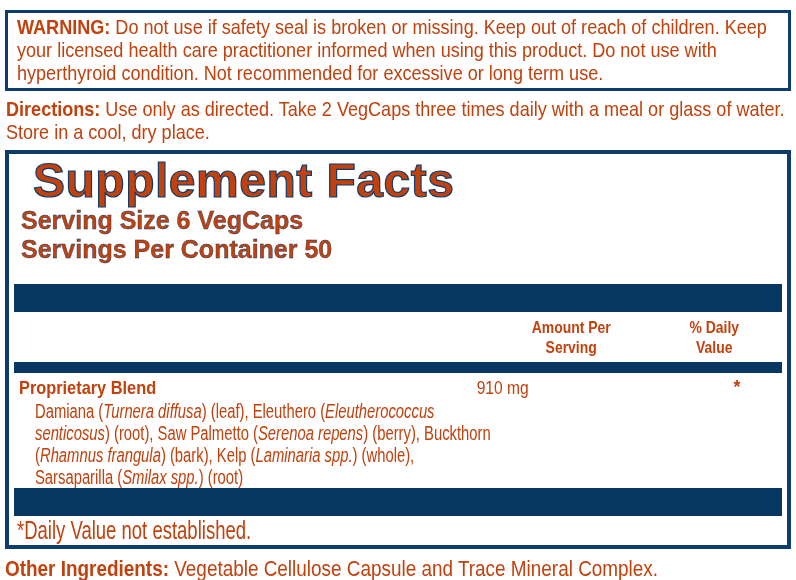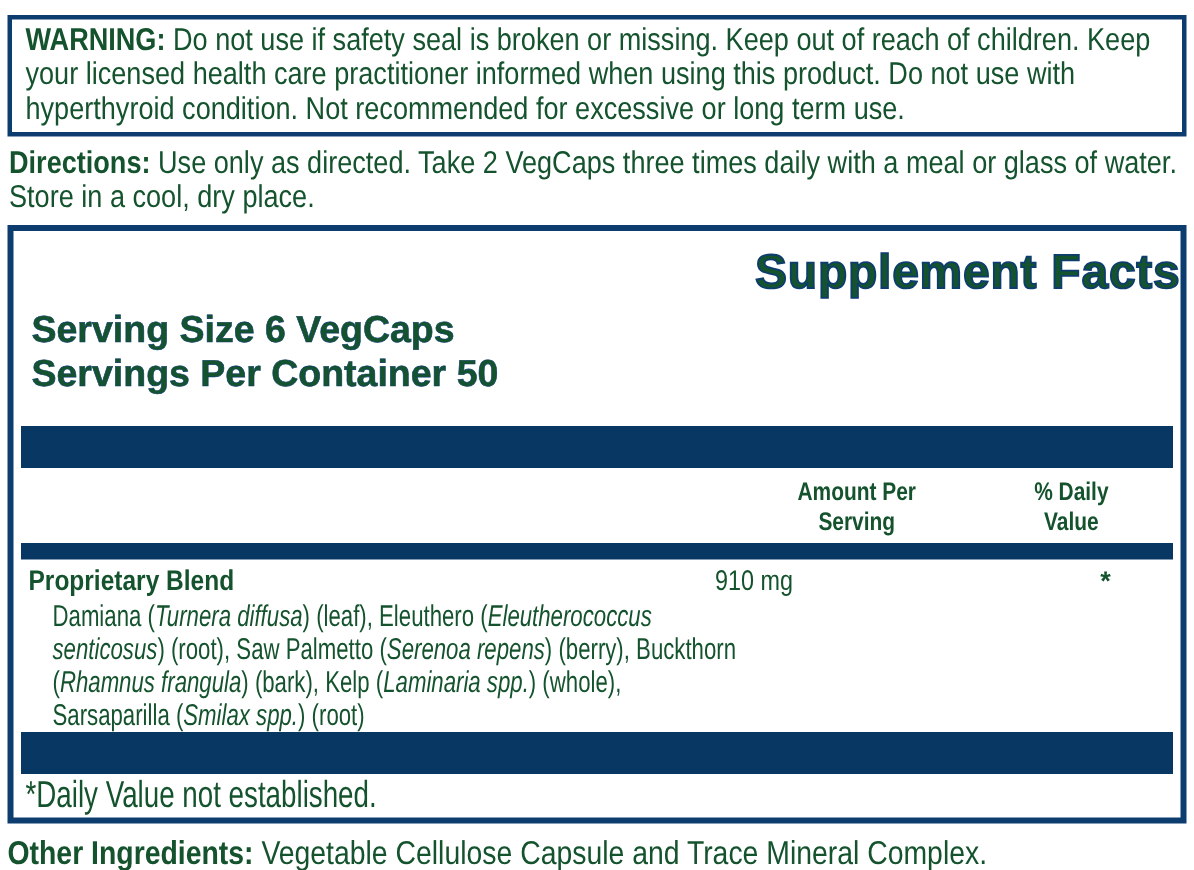--- a/index.html
+++ b/index.html
@@ -1,21 +1,21 @@
 <!DOCTYPE html>
 <html><head>
 <meta charset="utf-8">
 <style>
   html, body { margin: 0; padding: 0; background: #ffffff; }
   .page {
     position: relative;
     width: 796px;
     height: 580px;
     background: #ffffff;
-    color: #14532d;
+    color: #c2410c;
     font-family: "Liberation Sans", "DejaVu Sans", sans-serif;
     overflow: hidden;
     box-sizing: border-box;
   }
   b, .bold { font-weight: bold; }
   .it { font-style: italic; }
 
   
   .cx86 { display: block; width: 116.3%; transform: scaleX(0.86); transform-origin: 0 0; }
   .cx74 { display: block; width: 135.2%; transform: scaleX(0.74); transform-origin: 0 0; }
@@ -41,27 +41,26 @@
     position: relative;
     margin: 7px 5px 0 5px;
     border: 4px solid #0d3d6e;
     height: 399px;
     box-sizing: border-box;
     background: #ffffff;
     overflow: hidden;
   }
   .facts-title {
     margin: 2px 0 0 24px;
-    font-size: 32px;
+    font-size: 48px;
     line-height: 50px;
     font-weight: bold;
     letter-spacing: 0.5px;
     -webkit-text-stroke: 1.2px #0d3d6e;
     white-space: nowrap;
-    text-align: right;
   }
   .serving-line {
     margin-left: 12px;
     font-size: 25px;
     line-height: 29px;
     font-weight: bold;
     -webkit-text-stroke: 0.4px #0d3d6e;
     white-space: nowrap;
   }
   .bar { height: 28px; margin: 0 5px; background: #093764; }

